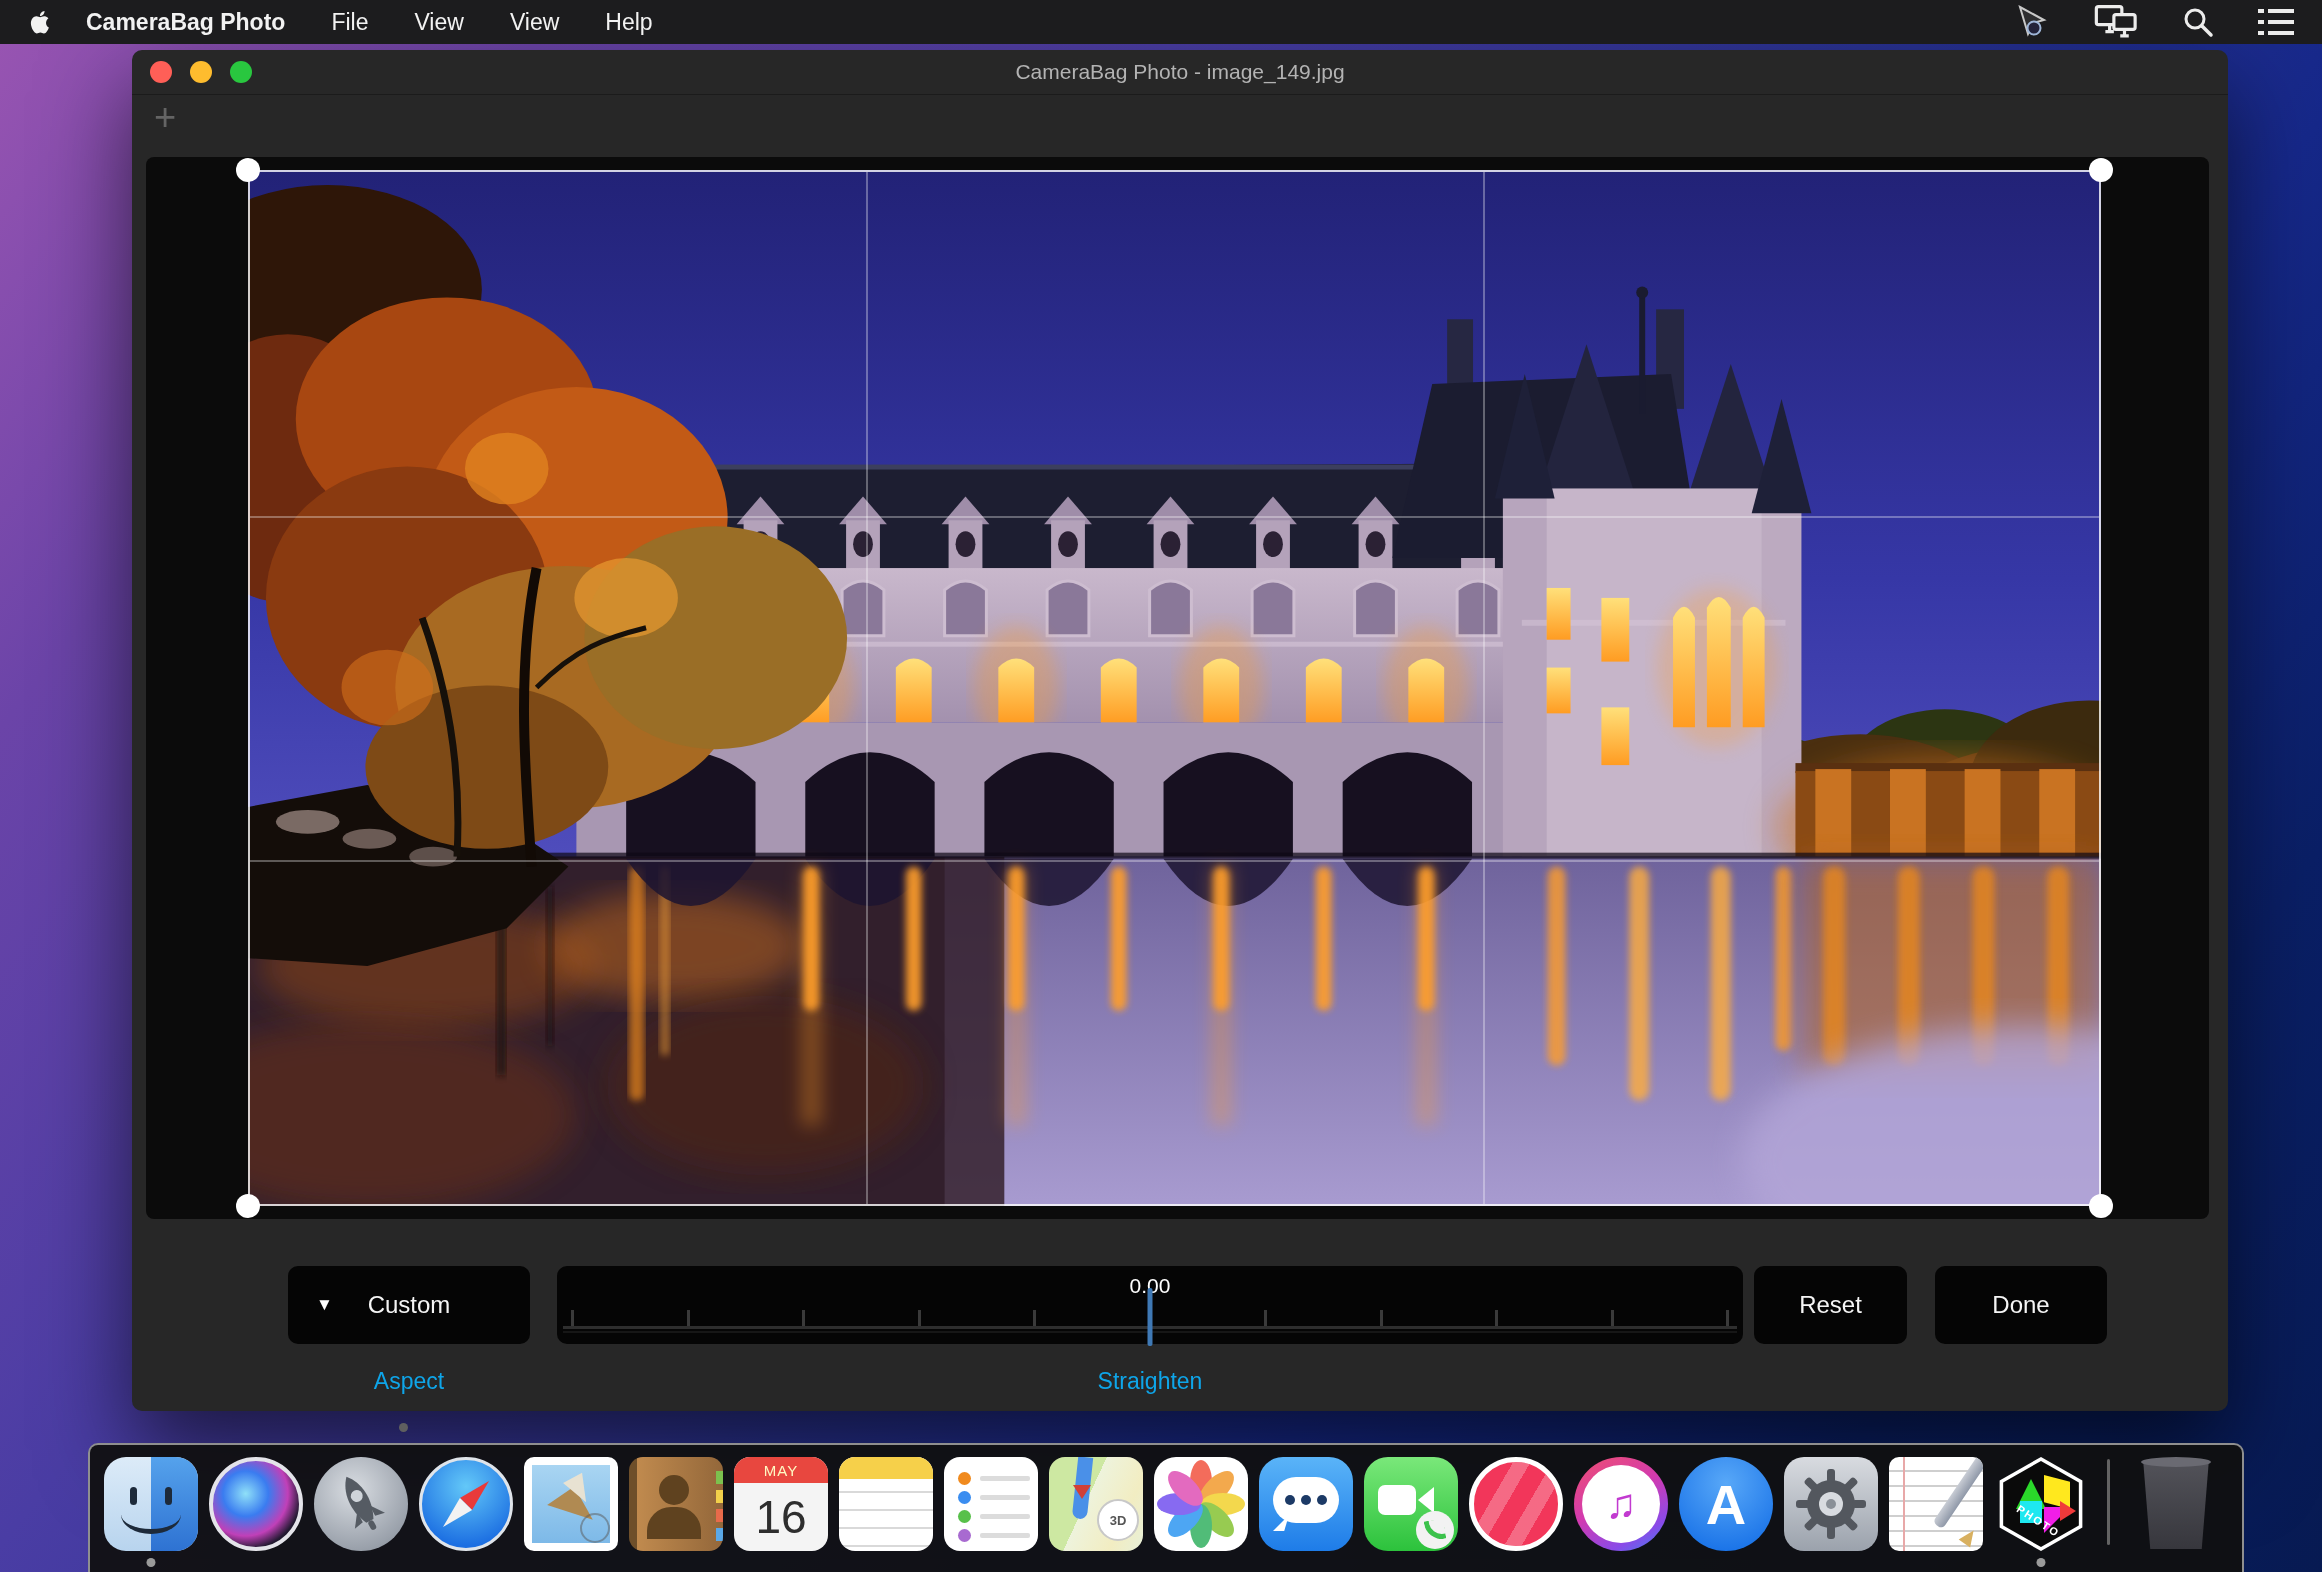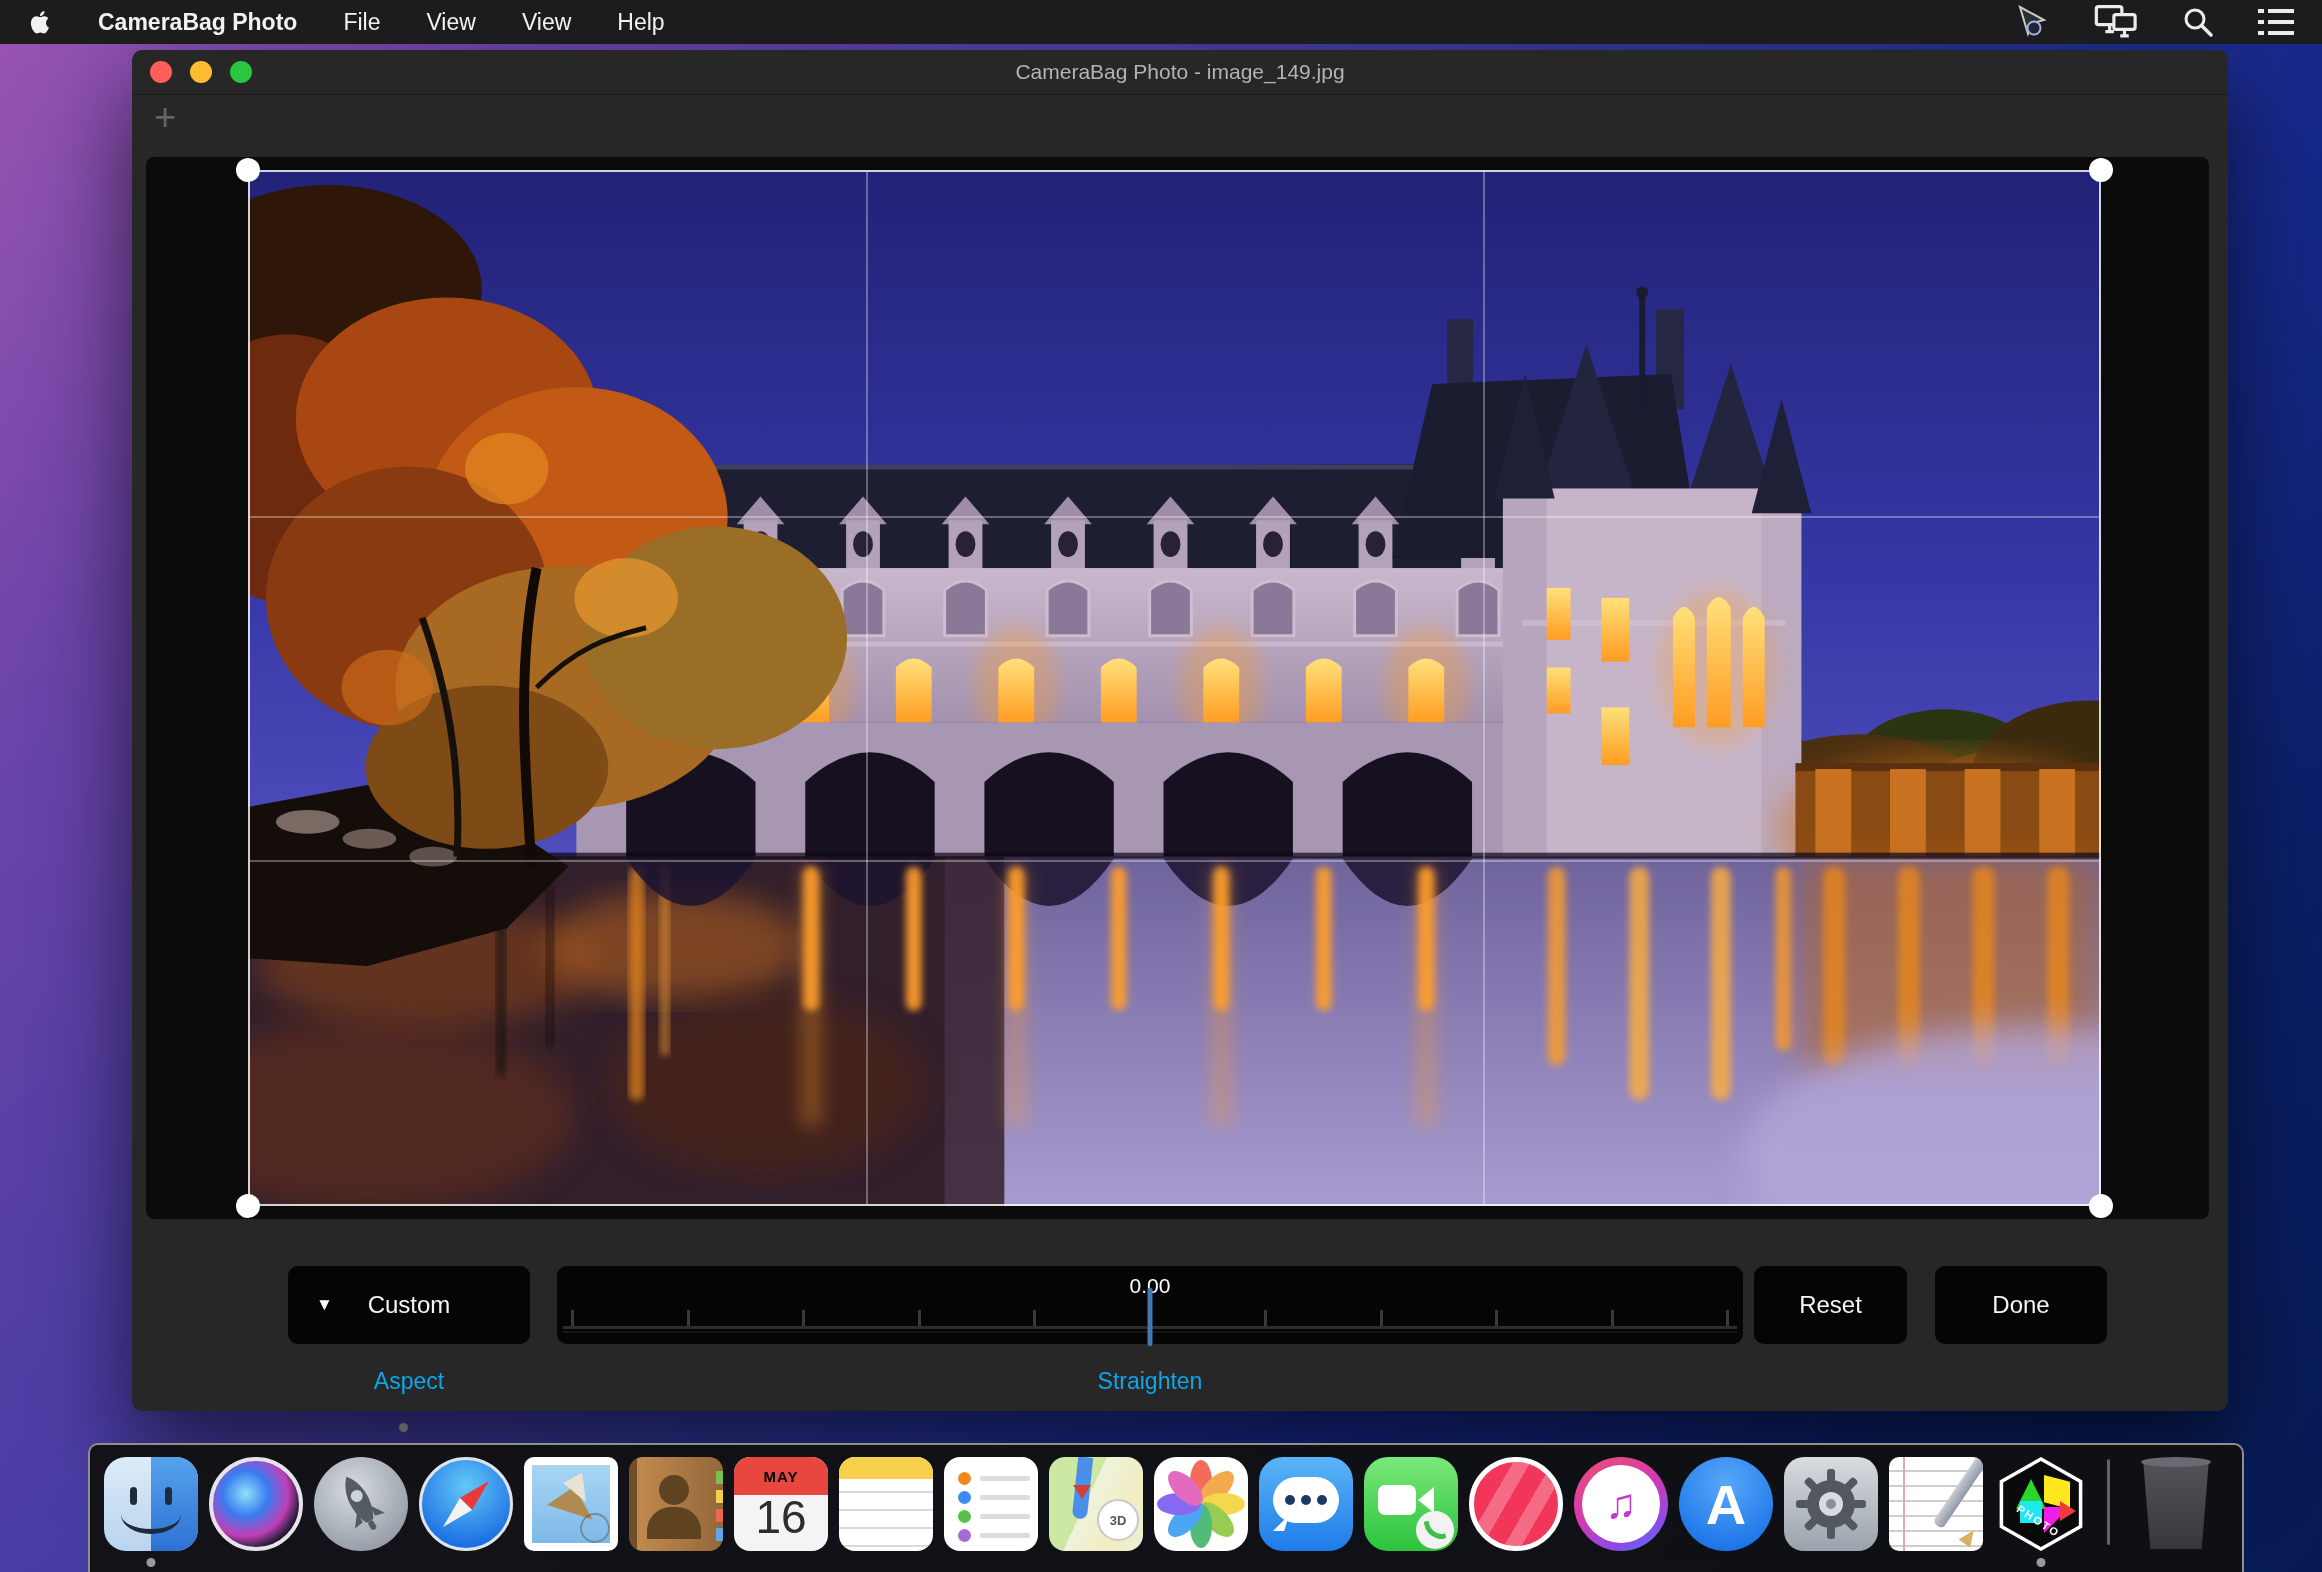--- a/index.html
+++ b/index.html
@@ -3,21 +3,21 @@
 <meta charset="utf-8">
 <style>
   html,body{margin:0;padding:0}
   body{width:2322px;height:1572px;overflow:hidden;position:relative;
        font-family:"Liberation Sans",sans-serif;
        background:linear-gradient(128deg,#9a55b2 0%,#6b44a8 16%,#4a3da4 34%,#2c3394 52%,#16288a 68%,#0a1f66 84%,#071a52 100%);}
   
   .menubar{position:absolute;left:0;top:0;width:100%;height:44px;background:#1c1c1e;
            display:flex;align-items:center;color:#f2f2f2;font-size:23px;z-index:50}
   .mb-apple{margin-left:30px;display:flex;align-items:center}
-  .mb-app{font-weight:bold;margin-left:46px}
+  .mb-app{font-weight:bold;margin-left:34px}
   .mb-item{margin-left:46px}
   .mb-right{margin-left:auto;display:flex;align-items:center;gap:44px;margin-right:28px}
   .mb-ico{display:flex;align-items:center}
   
   .window{position:absolute;left:132px;top:50px;width:2096px;height:1361px;background:#272727;
           border-radius:10px;box-shadow:0 40px 90px rgba(0,0,0,.6);z-index:10}
   .titlebar{position:absolute;left:0;top:0;width:100%;height:44px;border-bottom:1px solid #1b1b1b;
             display:flex;align-items:center;justify-content:center}
   .tl{position:absolute;top:11px;width:22px;height:22px;border-radius:50%}
   .tl-red{left:18px;background:#ff5f57}
@@ -80,22 +80,22 @@
   .mail-wing{position:absolute;left:34px;top:10px;width:0;height:0;border-left:8px solid transparent;
              border-right:22px solid transparent;border-bottom:20px solid #e8e2d2;transform:rotate(40deg)}
   .mail-mark{position:absolute;right:8px;bottom:8px;width:26px;height:26px;border:2px solid rgba(90,90,90,.5);border-radius:50%}
   
   .ic-contacts{background:linear-gradient(90deg,#6e4f2a 0%,#6e4f2a 9%,#c08a4e 9%,#93673a 100%);border-radius:14px}
   .ct-person{position:absolute;left:30px;top:18px;width:30px;height:30px;border-radius:50%;background:#5f421f}
   .ct-body{position:absolute;left:18px;top:50px;width:54px;height:32px;border-radius:24px 24px 0 0;background:#5f421f}
   .ct-tab{position:absolute;right:0;width:7px;height:13px}
   
   .ic-calendar{background:#f4f4f4;border-radius:16px}
-  .cal-head{position:absolute;left:0;top:0;right:0;height:38px;background:#e8473f;color:#000000;font-size:15px;
-            font-weight:bold;display:flex;align-items:center;justify-content:center;letter-spacing:1px}
+  .cal-head{position:absolute;left:0;top:0;right:0;height:26px;background:#e8473f;color:#fef9c3;font-size:15px;
+            font-weight:normal;display:flex;align-items:center;justify-content:center;letter-spacing:1px}
   .cal-day{position:absolute;left:0;top:26px;right:0;bottom:0;display:flex;align-items:center;justify-content:center;
            font-size:46px;font-weight:300;color:#2e2e2e}
   
   .ic-notes{background:repeating-linear-gradient(#ffffff 0 16px,#d9d9d9 16px 18px);border-radius:16px}
   .notes-top{position:absolute;left:0;top:0;right:0;height:22px;background:#f6d04a}
   
   .ic-reminders{background:#fff;border-radius:16px;padding:12px 0 0 14px;box-sizing:border-box}
   .rem-row{position:relative;height:19px}
   .rem-dot{position:absolute;left:0;top:3px;width:13px;height:13px;border-radius:50%}
   .rem-line{position:absolute;left:22px;top:7px;width:50px;height:5px;background:#dcdcdc;border-radius:2px}

